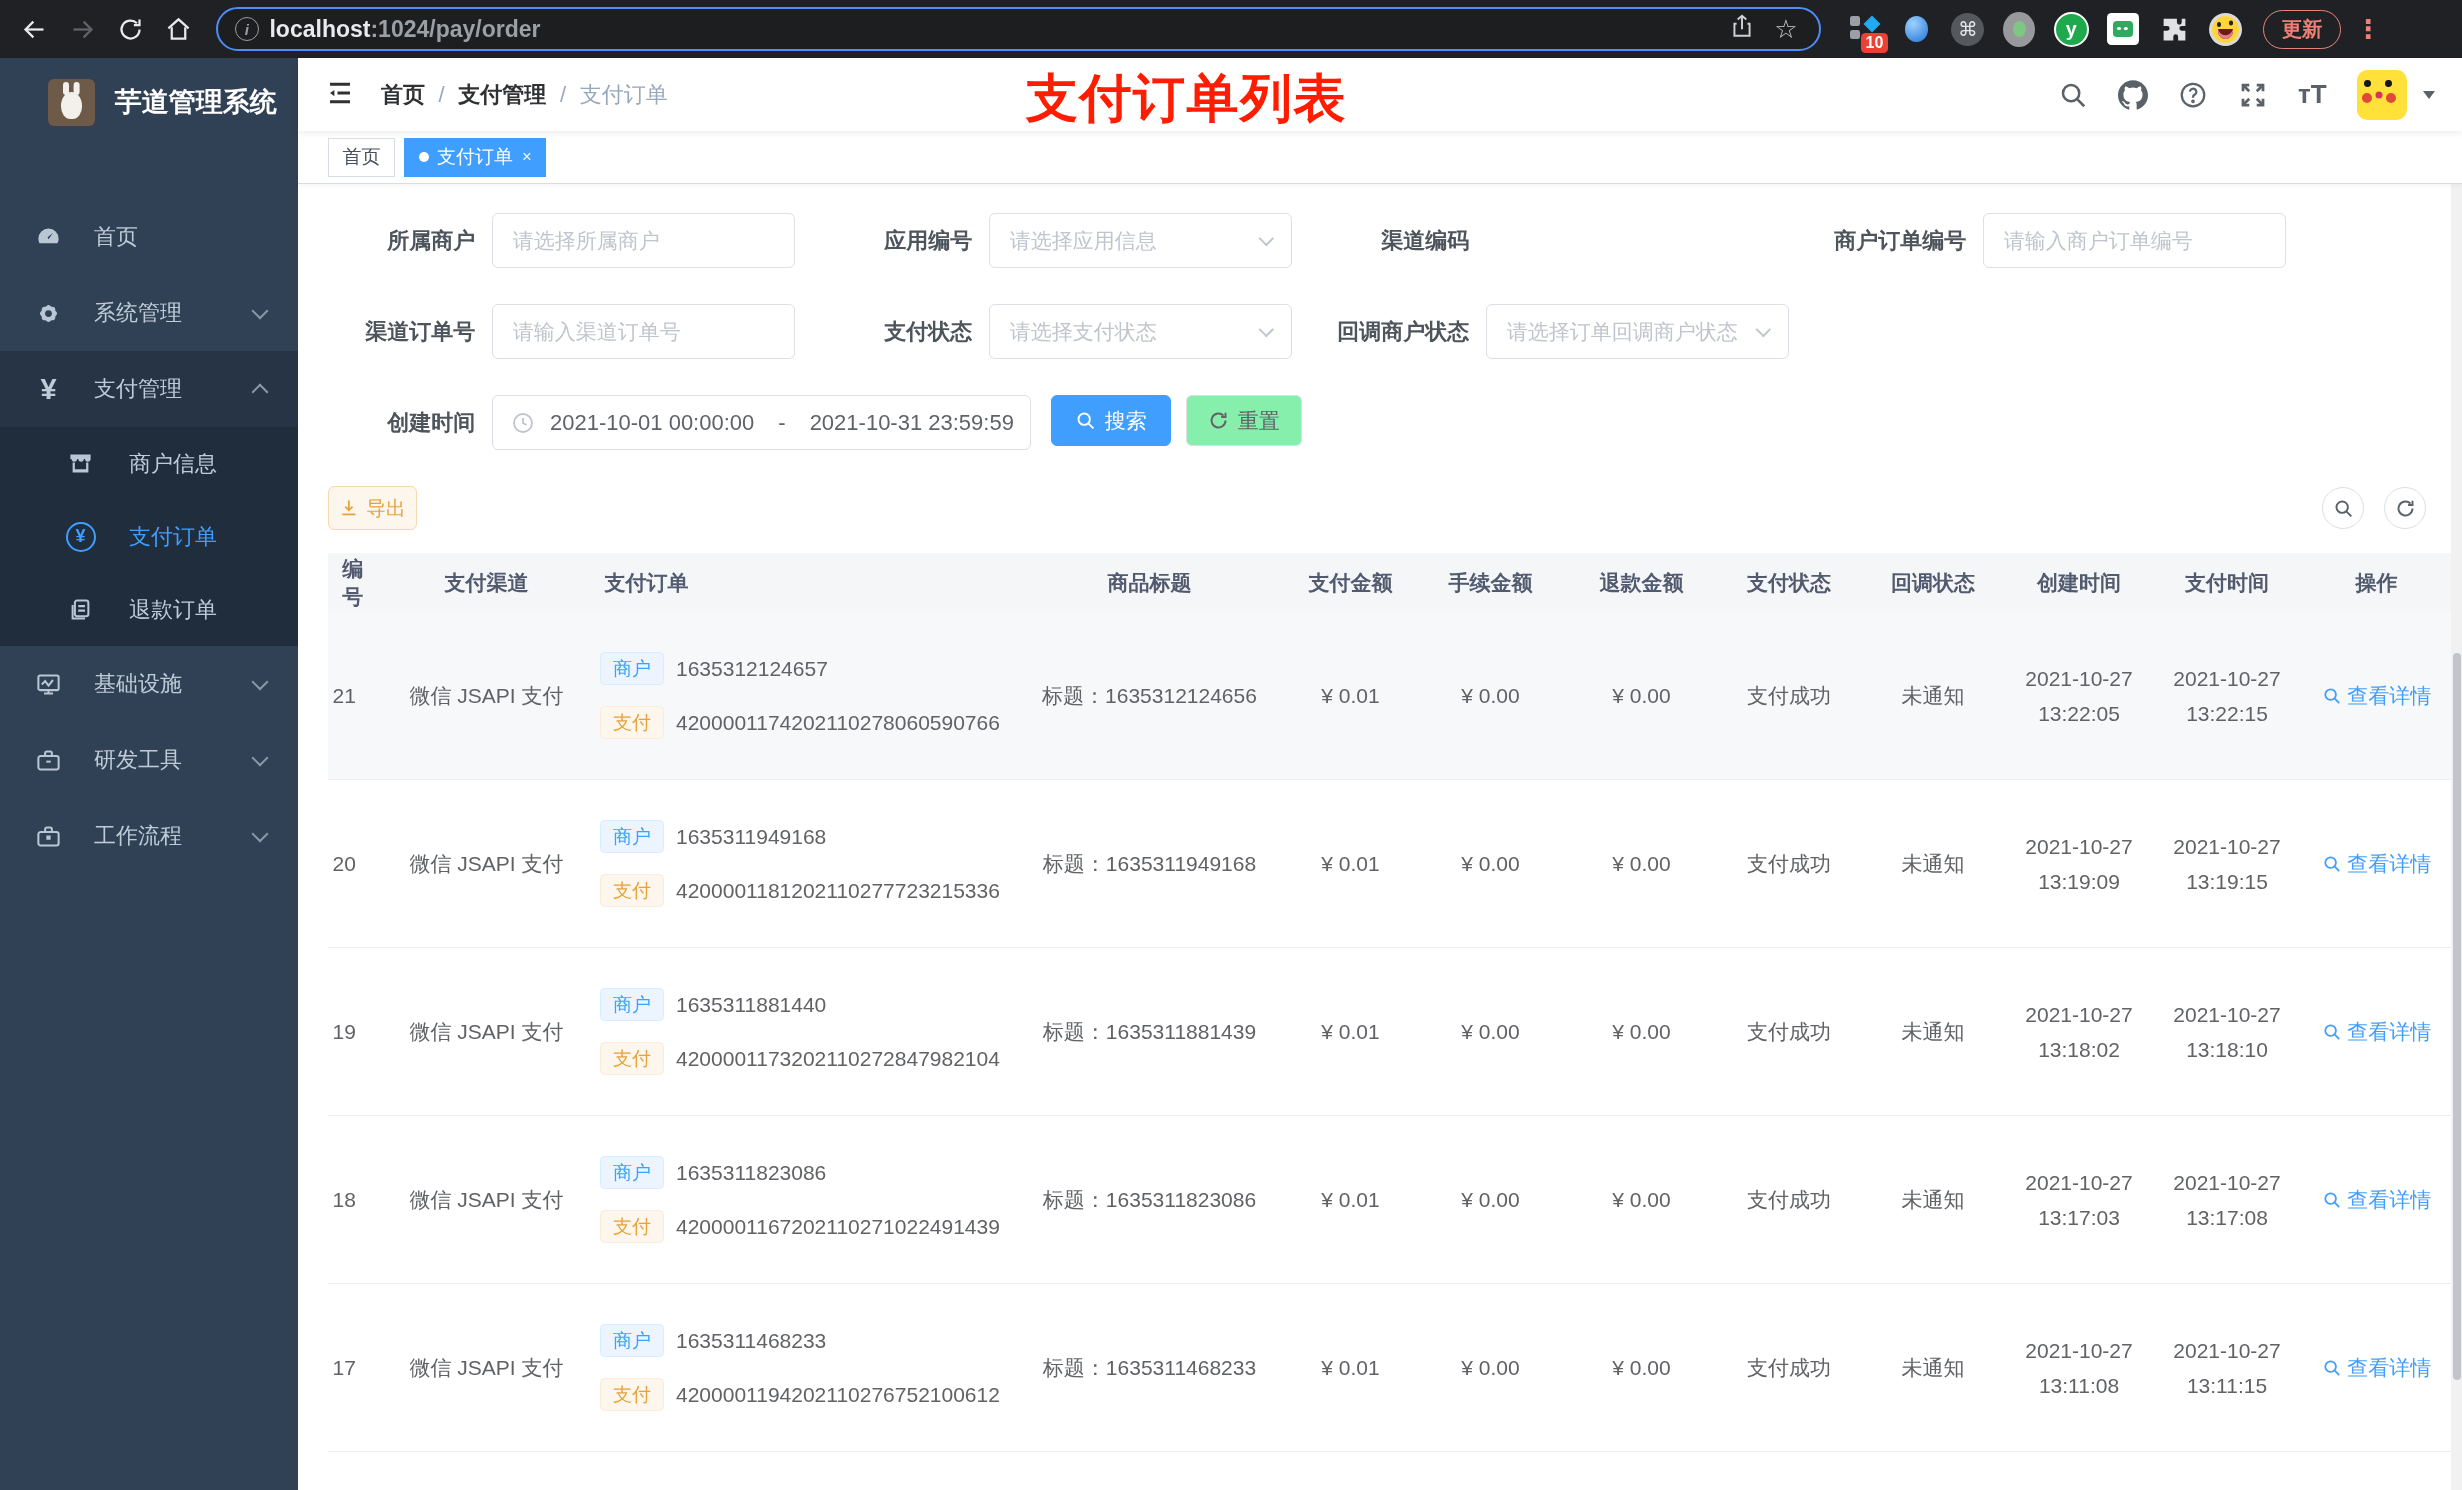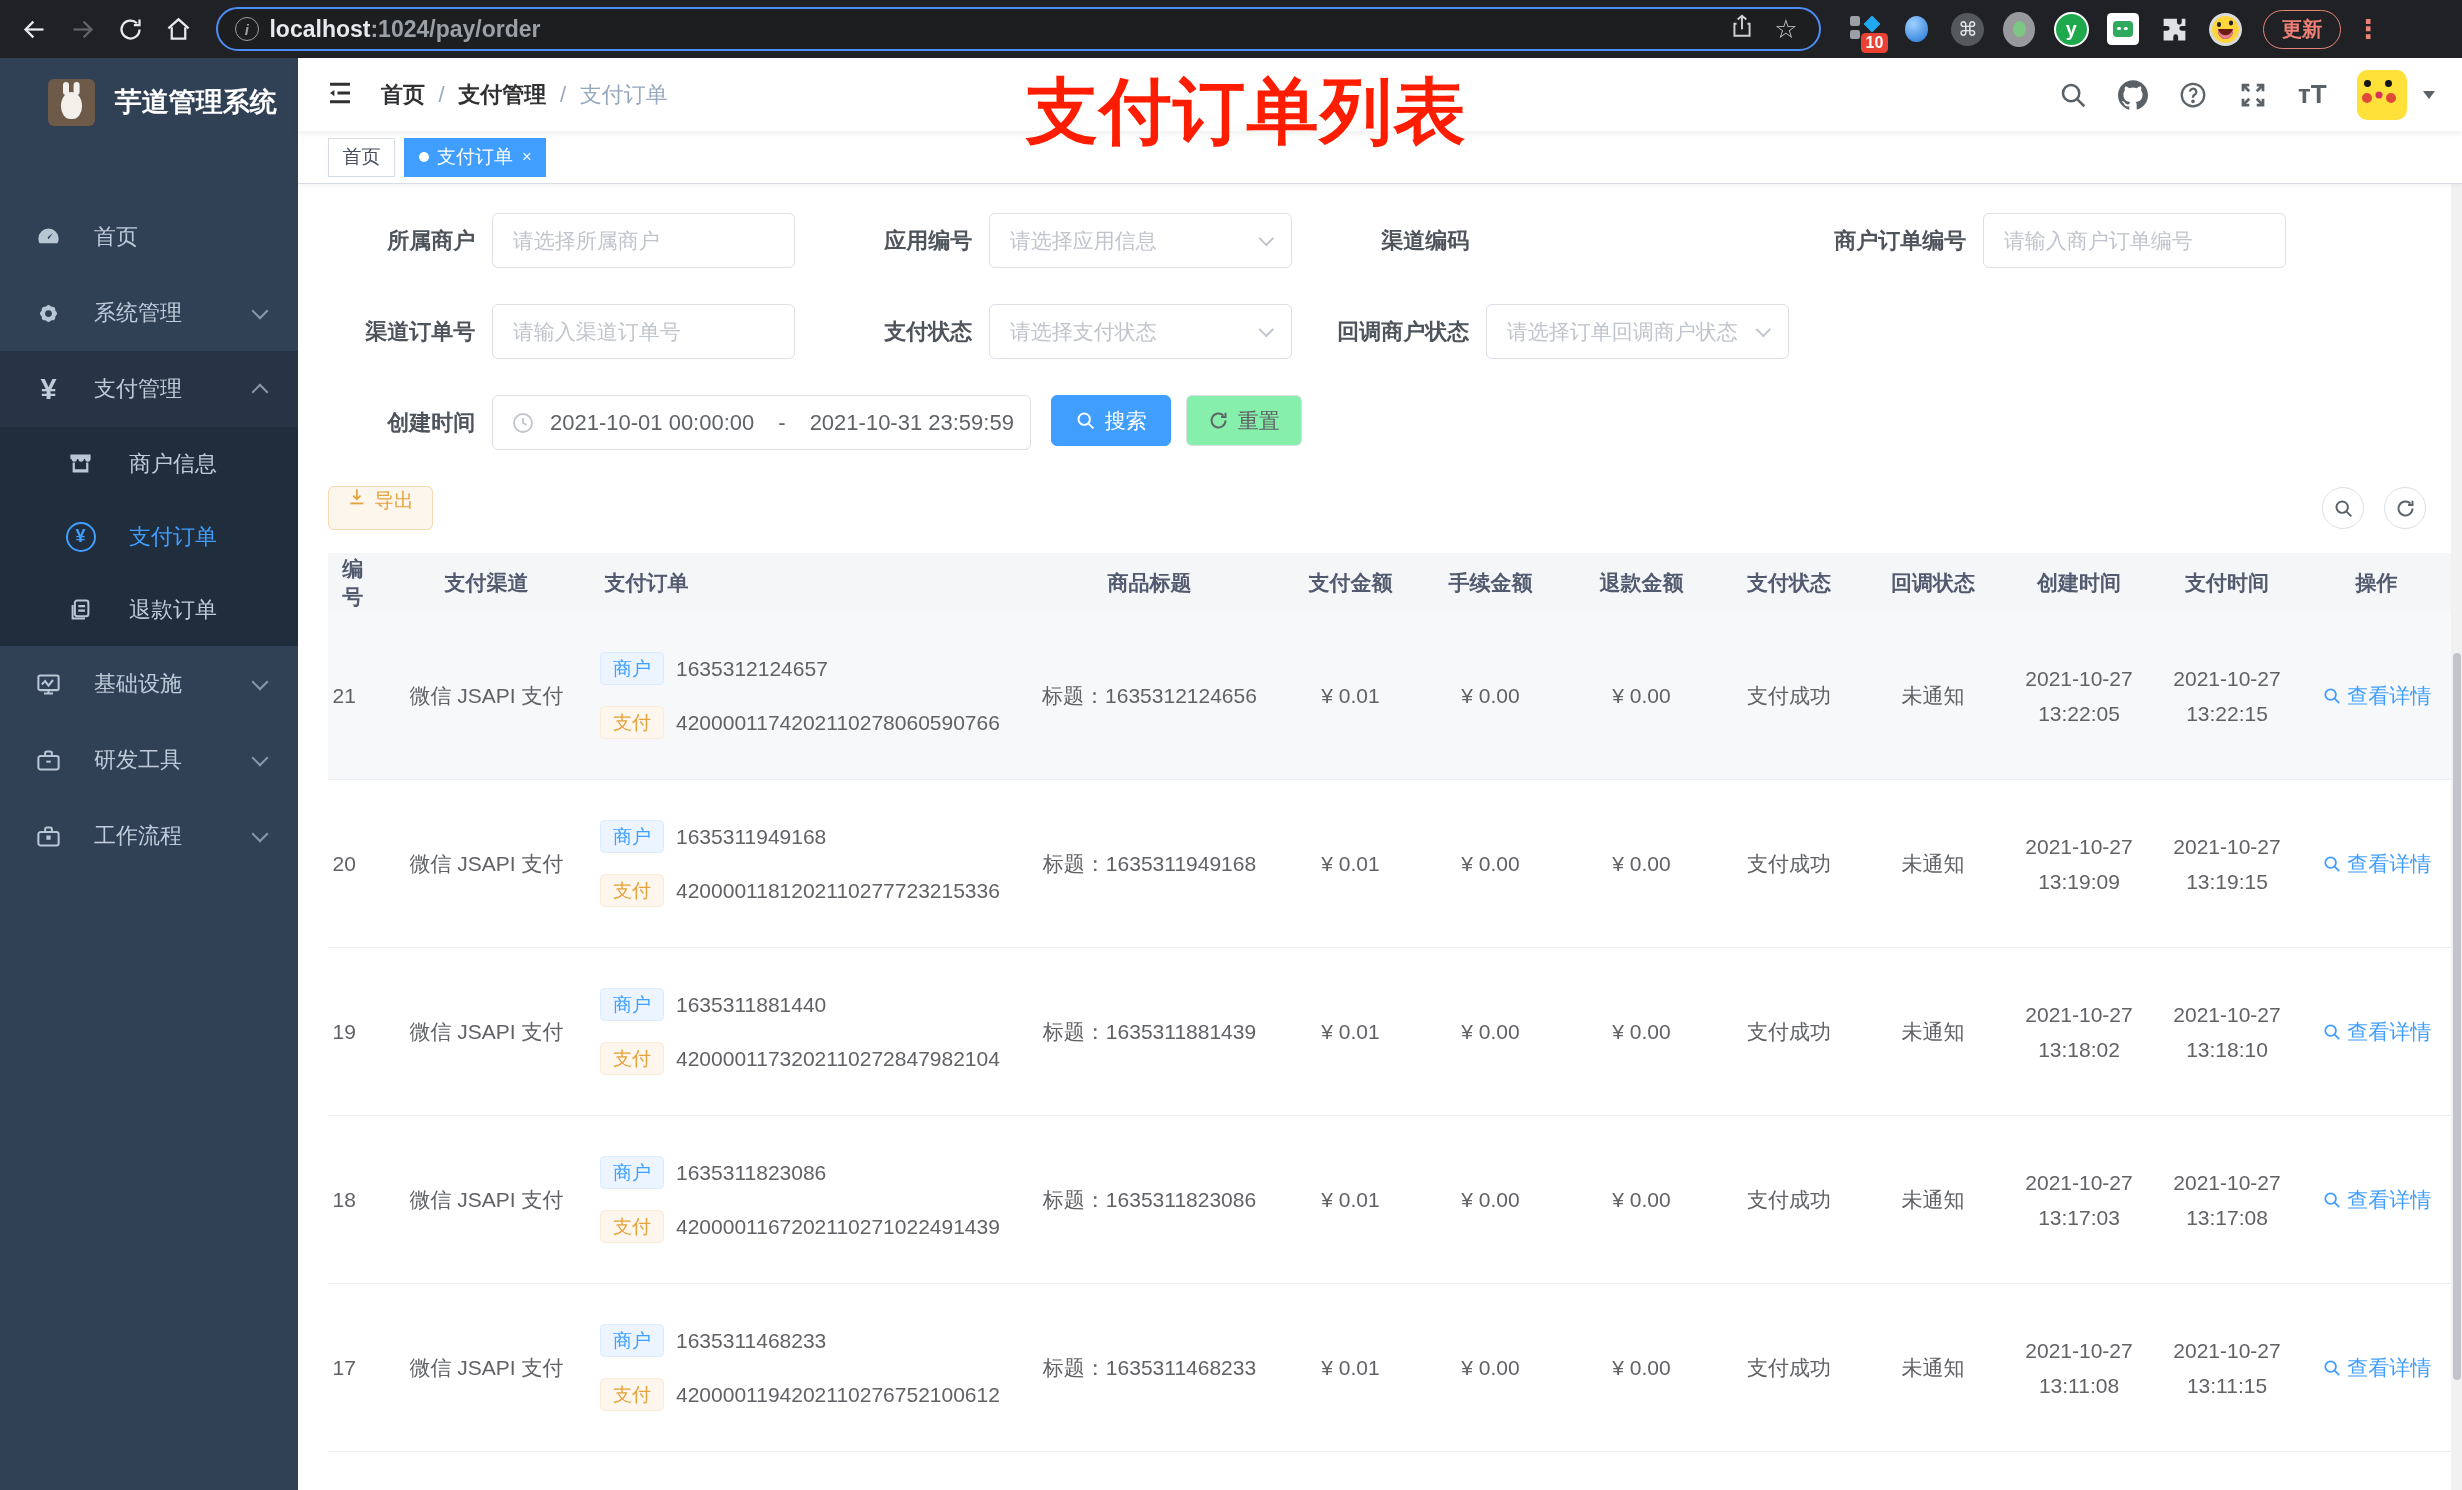--- a/index.html
+++ b/index.html
@@ -72,21 +72,21 @@
   .bc-sep { color:#97a8be; }
   .bc.current { color:#97a8be; font-weight:400; }
   .nav-right { margin-left:auto; display:flex; align-items:center; gap:30px; color:#5a6268; }
   .nav-ic svg { width:30px; height:30px; }
   .nav-ic { display:flex; align-items:center; }
   .fontsize-ic { font-size:26px; font-weight:700; color:#5a6268; }
   .pika { width:50px; height:50px; border-radius:10.6px; background:#ffe13a; position:relative; overflow:hidden; }
   .pika:before { content:""; position:absolute; left:7.6px; top:10.6px; width:6.8px; height:6.8px; background:#151515; border-radius:50%; box-shadow:21px 0 0 #151515; }
   .pika:after { content:""; position:absolute; left:5.3px; top:23px; width:10.6px; height:10.6px; background:#e04a39; border-radius:50%; box-shadow:24px 0 0 #e04a39, 12px -3px 0 -1.5px #d7325f; }
   .avatar-caret { width:0; height:0; border-left:6.8px solid transparent; border-right:6.8px solid transparent; border-top:8.3px solid #5a6268; margin-left:-13.6px; }
-  .annotation { position:absolute; left:728px; top:6px; font-size:72px; font-weight:800; color:#fe1d00; z-index:3; letter-spacing:1.5px; }
+  .annotation { position:absolute; left:728px; top:6px; font-size:52px; font-weight:800; color:#fe1d00; z-index:3; letter-spacing:1.5px; }
 
   .tags-bar { height:53px; background:#fff; border-bottom:1.5px solid #d8dce5; box-shadow:0 1.5px 4.5px rgba(0,0,0,.04); display:flex; align-items:center; padding-left:30px; gap:9px; position:relative; z-index:1; }
   .tag-view { height:39px; display:flex; align-items:center; padding:0 13.6px; border:1.5px solid #d8dce5; background:#fff; color:#495060; font-size:19px; gap:7.6px; cursor:pointer; }
   .tag-view.active { background:#409eff; border-color:#409eff; color:#fff; }
   .tag-dot { width:10.6px; height:10.6px; border-radius:50%; background:#fff; }
   .tag-close { font-size:16.7px; opacity:.9; margin-left:1.5px; }
 
   .content { padding:29px 0 0 30px; position:relative; }
 
   
@@ -97,21 +97,21 @@
   .ph { color:#c0c4cc; font-size:21px; white-space:nowrap; overflow:hidden; }
   .sel-chev { margin-left:auto; width:10.6px; height:10.6px; border-right:2.3px solid #c0c4cc; border-bottom:2.3px solid #c0c4cc; transform:rotate(45deg); margin-top:-4.5px; flex:none; }
   .date-box { width:539px; height:55px; border:1.5px solid #dcdfe6; border-radius:6px; display:flex; align-items:center; padding:0 18px; gap:15px; }
   .date-box svg { width:24px; height:24px; color:#c0c4cc; flex:none; }
   .date-txt { color:#5f6368; font-size:22px; white-space:nowrap; }
   .date-sep { color:#5f6368; font-size:22px; padding:0 9px; }
   .btn { height:51px; border-radius:6px; display:inline-flex; align-items:center; justify-content:center; gap:9px; font-size:21px; cursor:pointer; }
   .btn svg { width:21px; height:21px; }
   .btn-primary { background:#409eff; color:#fff; border:1.5px solid #409eff; padding:0 23px; margin-left:19.7px; }
   .btn-plain { background:#86efac; color:#606266; border:1.5px solid #dcdfe6; padding:15px 21px; margin-left:15px; }
-  .btn-warn { height:44px; background:#fdf6ec; color:#e6a23c; border:1.5px solid #f5dab1; padding:0 18px; border-radius:6px; display:inline-flex; gap:7.6px; font-size:19.7px; cursor:pointer; }
+  .btn-warn { height:44px; background:#fdf6ec; color:#e6a23c; border:1.5px solid #f5dab1; padding:0 10px; border-radius:6px; display:inline-flex; align-items:center; gap:7.6px; font-size:19.7px; cursor:pointer; }
   .btn-warn svg { width:19.7px; height:19.7px; }
 
   .toolbar-row { display:flex; align-items:center; margin-bottom:23px; padding-right:36px; }
   .mini-btns { margin-left:auto; display:flex; gap:19.7px; }
   .mini { width:42px; height:42px; border:1.5px solid #dcdfe6; border-radius:50%; display:flex; align-items:center; justify-content:center; color:#5a6268; cursor:pointer; }
   .mini svg { width:21px; height:21px; }
 
   
   .table { width:2125px; font-size:21px; color:#606266; }
   .thead { display:flex; align-items:center; background:#f5f6f8; height:59px; font-weight:700; color:#515a6e; }

